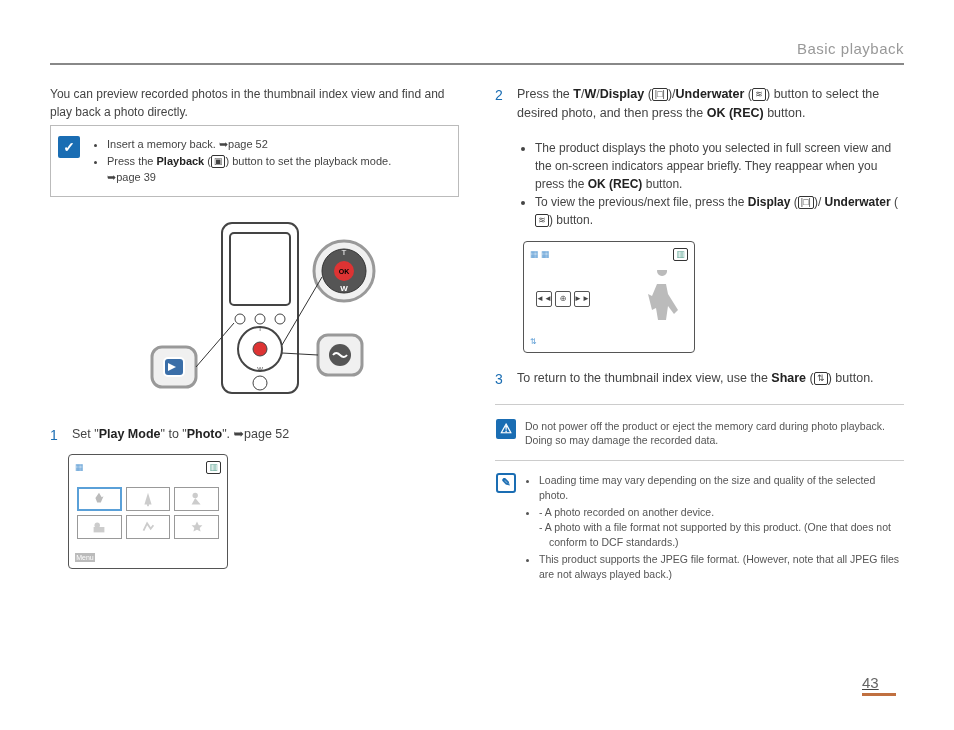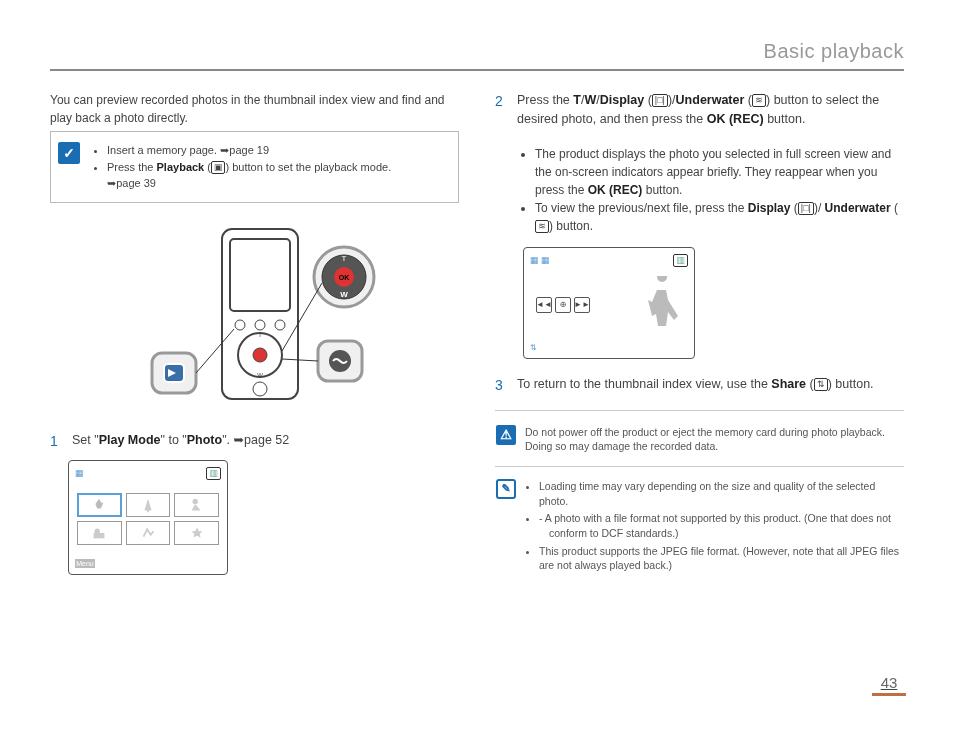--- a/index.html
+++ b/index.html
@@ -1,17 +1,17 @@
 <!DOCTYPE html>
 <html><head>
   <meta charset="utf-8">
   <style>
     * { margin:0; padding:0; box-sizing:border-box; }
     body { font-family: Arial, Helvetica, sans-serif; font-size:12px; color:#444; background:#fff; width:954px; height:730px; position:relative; padding:40px 50px; }
-    .header-title { text-align:right; font-size:20px; color:#999; font-weight:300; letter-spacing:0.5px; padding-bottom:6px;}
+    .header-title { text-align:right; font-size:15px; color:#999; font-weight:300; letter-spacing:0.5px; padding-bottom:6px;}
     .header-rule { border:0; border-top:2px solid #888; margin-bottom:20px; }
     .columns { display:flex; gap:36px; }
     .col { flex:1; }
     h2.section { color:#1a6db3; font-size:19px; font-weight:400; letter-spacing:1px; margin-bottom:16px; }
     p.intro { font-size:12px; line-height:1.5; margin-bottom:4px; }
     
     .info-box { border:1px solid #bbb; padding:10px 10px 10px 6px; display:flex; gap:8px; margin-bottom:18px; }
     .info-box .icon-slot { flex:0 0 24px; display:flex; justify-content:center; }
     .check-icon { width:22px; height:22px; background:#1a6db3; display:flex; align-items:center; justify-content:center; color:#fff; font-weight:bold; font-size:14px; border-radius:2px; }
     .info-box ul { list-style:disc; padding-left:18px; }
@@ -44,21 +44,21 @@
     .note-row { display:flex; gap:8px; margin:12px 0; }
     .note-icon { flex:0 0 22px; display:flex; justify-content:center; align-items:flex-start; }
     .warn-icon { width:20px; height:20px; background:#1a6db3; color:#fff; display:flex; align-items:center; justify-content:center; font-weight:bold; border-radius:2px; font-size:13px;}
     .note-icon-plain { width:20px; height:20px; border:2px solid #1a6db3; color:#1a6db3; display:flex; align-items:center; justify-content:center; font-weight:bold; border-radius:3px; font-size:11px;}
     .note-text { flex:1; font-size:10.5px; line-height:1.4; color:#555;}
     .note-text ul { list-style:disc; padding-left:14px; }
     .note-text li { margin-bottom:3px; }
     .sub-dash { padding-left:10px; display:block; }
     .sub-dash::before { content:"- "; margin-left:-10px; }
     
-    .page-num { position:absolute; bottom:34px; right:48px; text-align:center;text-decoration:underline; }
+    .page-num { position:absolute; bottom:34px; right:58px; text-align:left;text-decoration:underline; }
     .page-num .n { font-size:15px; color:#666; }
     .page-num .bar { width:34px; height:3px; background:#c07040; margin-top:2px; margin-left:auto;}
     
     .glyph { display:inline-block; border:1px solid #333; border-radius:2px; font-size:9px; line-height:1; padding:1px 2px; vertical-align:middle; min-width:14px; text-align:center;}
   </style>
 </head>
 <body>
 
 <div class="header-title">Basic playback</div>
 <hr class="header-rule">
@@ -67,21 +67,21 @@
 
   <div class="col">
     <p class="intro">You can preview recorded photos in the thumbnail index view and find and play back a photo directly.</p>
 
     <div class="info-box">
       <div class="icon-slot">
         <span class="check-icon">✓</span>
       </div>
       <ul>
         <li>
-          <span>Insert a memory page. </span><span>➥page 19</span>
+          <span>Insert a memory back. </span><span>➥page 52</span>
         </li>
         <li>
           <span>Press the </span><b>Playback</b><span> (</span><span class="glyph">▣</span><span>) button to set the playback mode. </span>
           <span class="new-line">➥page 39</span>
         </li>
       </ul>
     </div>
 
     <div class="device-area">
       <svg class="device-svg" viewBox="0 0 250 190">
@@ -223,20 +223,21 @@
     <hr style="border:0;border-top:1px solid #ccc;margin:8px 0;">
 
     <div class="note-row">
       <div class="note-icon">
           <span class="note-icon-plain">✎</span>
         </div>
       <div class="note-text">
         <ul>
           <li>Loading time may vary depending on the size and quality of the selected photo.</li>
           <li>
+            <span class="sub-dash">A photo recorded on another device.</span>
             <span class="sub-dash">A photo with a file format not supported by this product. (One that does not conform to DCF standards.)</span>
           </li>
           <li>This product supports the JPEG file format. (However, note that all JPEG files are not always played back.)</li>
         </ul>
       </div>
     </div>
   </div>
 </div>
 
 <div class="page-num">

